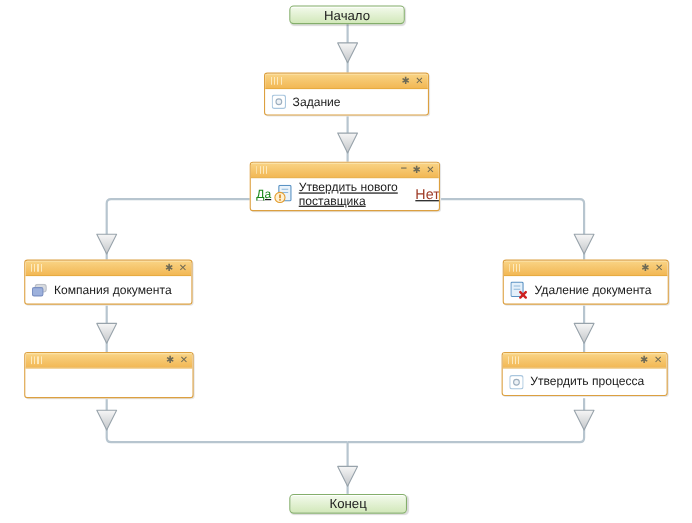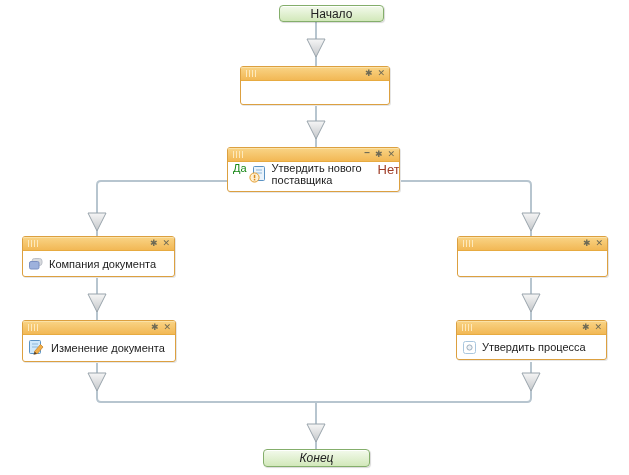--- a/index.html
+++ b/index.html
@@ -34,21 +34,21 @@
   .node-body{
     display:flex;align-items:center;padding:2px 5px 2px 6px;
     height:calc(100% - 14px);box-sizing:border-box;
   }
   .node-icon{flex:0 0 auto;display:inline-flex;margin-right:6px;}
   .node-label{
     font-size:11px;color:#1c1c1c;line-height:12px;white-space:nowrap;
   }
 
   
-  .decision-body{display:flex;align-items:flex-start;padding:0 5px;height:calc(100% - 14px);box-sizing:border-box;}
+  .decision-body{display:flex;align-items:center;padding:0 5px;height:calc(100% - 14px);box-sizing:border-box;text-decoration:underline;}
   .yes-label{font-size:11px;color:#178717;margin-right:2px;}
   .no-label{font-size:13px;color:#9e3b26;margin-left:auto;}
   .dec-mid{display:flex;align-items:center;margin:0 auto;}
   .dec-mid .node-label{white-space:normal;width:106px;line-height:12px;}
 
   
   .terminal{
     position:absolute;border:1px solid #84ae6b;border-radius:4px;
     background:linear-gradient(#f3faec,#d2e8ba);
     box-shadow:inset 0 1px 0 rgba(255,255,255,.9),1px 1px 1px rgba(0,0,0,.15);
@@ -85,31 +85,40 @@
       <path d="M88 213 L106 213 L97 231 Z"></path>
       <path d="M522 213 L540 213 L531 231 Z"></path>
       <path d="M88 294 L106 294 L97 312 Z"></path>
       <path d="M522 294 L540 294 L531 312 Z"></path>
       <path d="M88 373 L106 373 L97 391 Z"></path>
       <path d="M522 373 L540 373 L531 391 Z"></path>
       <path d="M307 424 L325 424 L316 442 Z"></path>
     </g>
   </svg>
 
-  <div class="terminal" style="left:263px;top:5px;width:105px;height:17px;margin-left:16px;">
+  <div class="terminal" style="left:263px;top:5px;width:105px;height:17px;">
     <span>Начало</span>
   </div>
 
   <div class="wf-node" style="left:240px;top:66px;width:150px;height:39px;">
     <div class="node-header">
       <span class="grip"></span>
       <span class="hdr-btns">
         <span class="hdr-btn">✱</span>
         <span class="hdr-btn">✕</span>
       </span>
+    </div>
+    <div class="node-body">
+      <span class="node-icon">
+        <svg width="13" height="13">
+            <rect x="0.5" y="0.5" width="12" height="12" rx="2" fill="#ffffff" stroke="#a9c6de"></rect>
+            <circle cx="6.5" cy="6.5" r="2.6" fill="#eef2f6" stroke="#9caebe"></circle>
+          </svg>
+      </span>
+      <span class="node-label">Задание</span>
     </div>
   </div>
 
   <div class="wf-node" style="left:227px;top:147px;width:173px;height:45px;">
     <div class="node-header">
       <span class="grip"></span>
       <span class="hdr-btns">
         <span class="hdr-btn minimize">–</span>
         <span class="hdr-btn">✱</span>
         <span class="hdr-btn">✕</span>
@@ -154,41 +163,40 @@
   </div>
 
   <div class="wf-node" style="left:457px;top:236px;width:151px;height:41px;">
     <div class="node-header">
       <span class="grip"></span>
       <span class="hdr-btns">
         <span class="hdr-btn">✱</span>
         <span class="hdr-btn">✕</span>
       </span>
     </div>
-  </div>
-
-  <div class="wf-node" style="left:22px;top:320px;width:154px;height:42px;">
-    <div class="node-header">
-      <span class="grip"></span>
-      <span class="hdr-btns">
-        <span class="hdr-btn">✱</span>
-        <span class="hdr-btn">✕</span>
-      </span>
-    </div>
     <div class="node-body">
       <span class="node-icon">
         <svg width="16" height="16">
-          <rect x="0.5" y="0.5" width="11" height="13" rx="1" fill="#cfe8fa" stroke="#5b93c4"></rect>
+          <rect x="0.5" y="0.5" width="11" height="13" rx="1" fill="#e4f0fa" stroke="#5b93c4"></rect>
           <line x1="3" y1="4" x2="9" y2="4" stroke="#8fb8d9"></line>
           <line x1="3" y1="7" x2="9" y2="7" stroke="#8fb8d9"></line>
-          <path d="M5.5 11.5 L11.5 4.5 L14 7 L8 14 Z" fill="#f2ae47" stroke="#c8862c" stroke-width="0.8"></path>
-          <path d="M5.5 11.5 L8 14 L4.5 14.8 Z" fill="#5d4326"></path>
+          <path d="M9 9.5 L14 14.5 M14 9.5 L9 14.5" stroke="#cc2020" stroke-width="2.2" stroke-linecap="round"></path>
         </svg>
       </span>
-      <span class="node-label">Изменение документа</span>
+      <span class="node-label">Удаление документа</span>
+    </div>
+  </div>
+
+  <div class="wf-node" style="left:22px;top:320px;width:154px;height:42px;">
+    <div class="node-header">
+      <span class="grip"></span>
+      <span class="hdr-btns">
+        <span class="hdr-btn">✱</span>
+        <span class="hdr-btn">✕</span>
+      </span>
     </div>
   </div>
 
   <div class="wf-node" style="left:456px;top:320px;width:151px;height:40px;">
     <div class="node-header">
       <span class="grip"></span>
       <span class="hdr-btns">
         <span class="hdr-btn">✱</span>
         <span class="hdr-btn">✕</span>
       </span>
@@ -197,17 +205,17 @@
       <span class="node-icon">
         <svg width="13" height="13">
             <rect x="0.5" y="0.5" width="12" height="12" rx="2" fill="#ffffff" stroke="#a9c6de"></rect>
             <circle cx="6.5" cy="6.5" r="2.6" fill="#eef2f6" stroke="#9caebe"></circle>
           </svg>
       </span>
       <span class="node-label">Утвердить процесса</span>
     </div>
   </div>
 
-  <div class="terminal" style="left:263px;top:449px;width:107px;height:18px;font-style:italic;">
+  <div class="terminal" style="left:263px;top:449px;width:107px;height:18px;">
     <span>Конец</span>
   </div>
 
 </div>
 
 </body></html>

